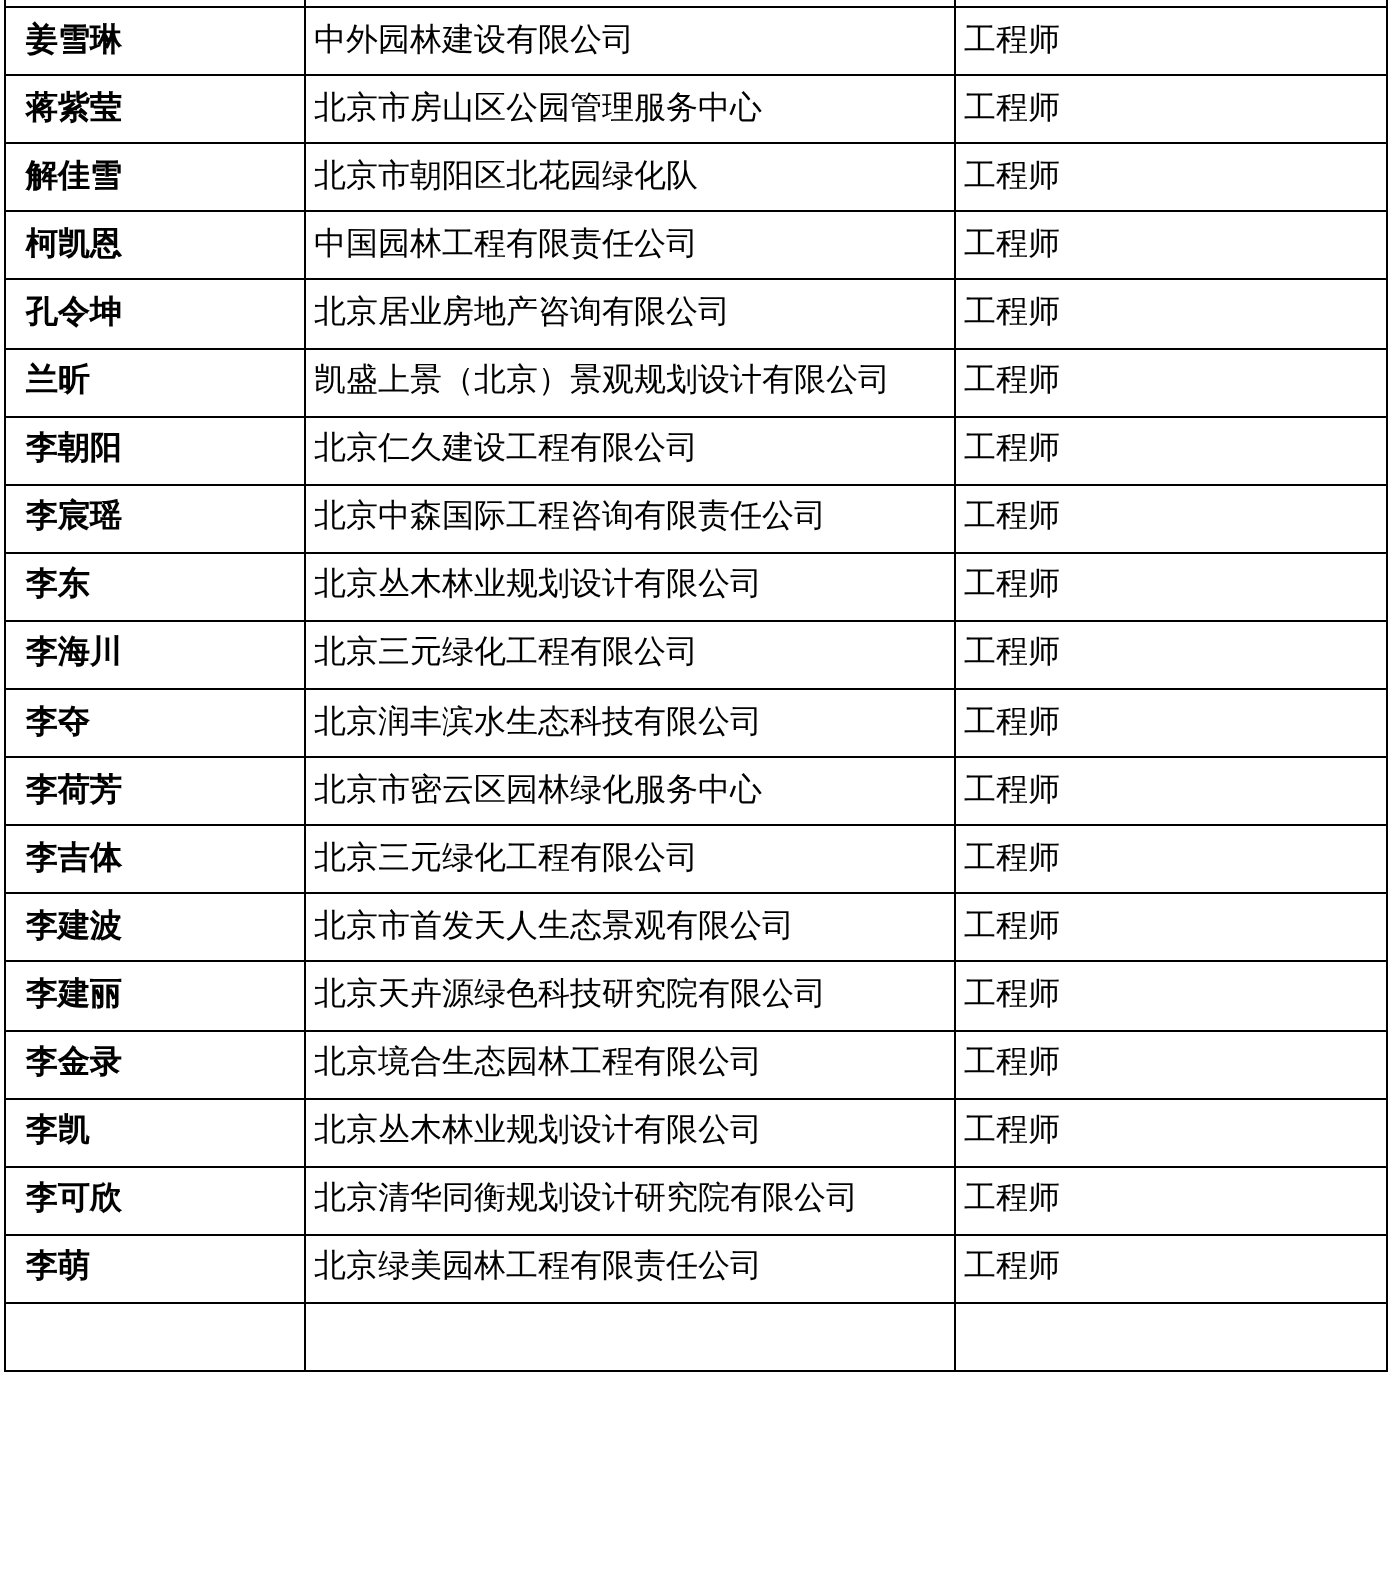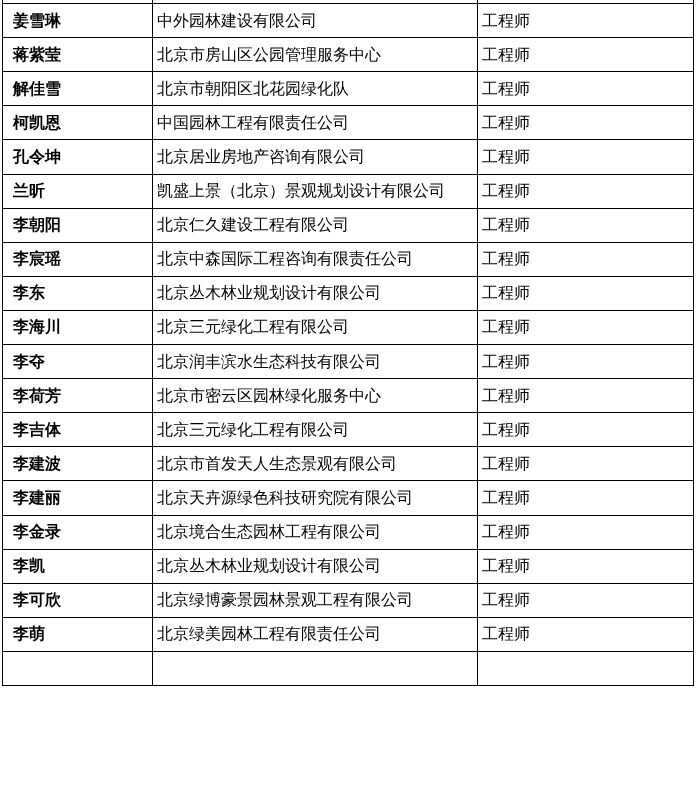--- a/index.html
+++ b/index.html
@@ -151,21 +151,21 @@
   </tr>
 
   <tr>
     <td class="col-name">李凯</td>
     <td class="col-company">北京丛木林业规划设计有限公司</td>
     <td class="col-title">工程师</td>
   </tr>
 
   <tr>
     <td class="col-name">李可欣</td>
-    <td class="col-company">北京绿博豪景园林景观工程有限公司</td>
+    <td class="col-company">北京清华同衡规划设计研究院有限公司</td>
     <td class="col-title">工程师</td>
   </tr>
 
   <tr>
     <td class="col-name">李萌</td>
     <td class="col-company">北京绿美园林工程有限责任公司</td>
     <td class="col-title">工程师</td>
   </tr>
 <tr class="partial">
         <td class="col-name"></td>

